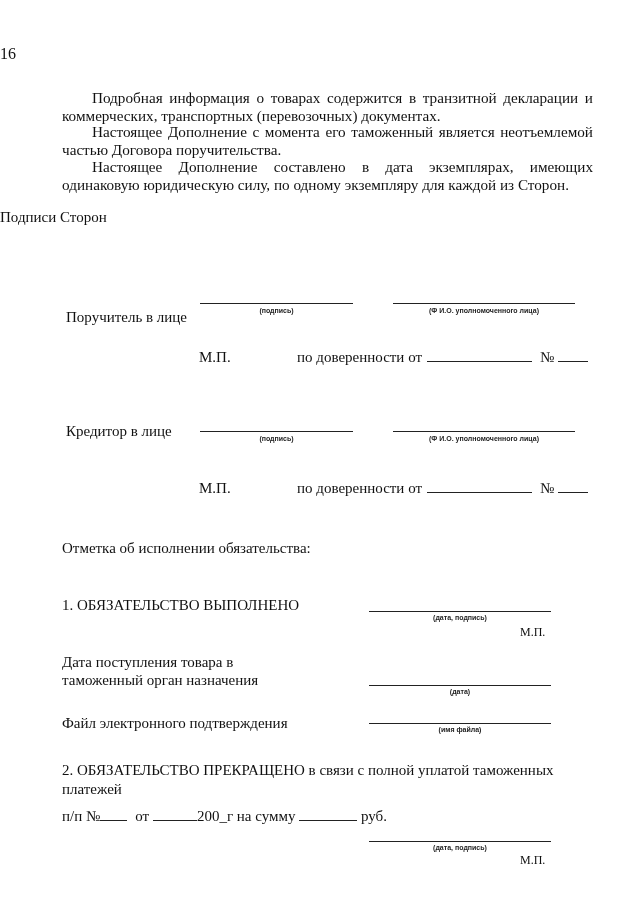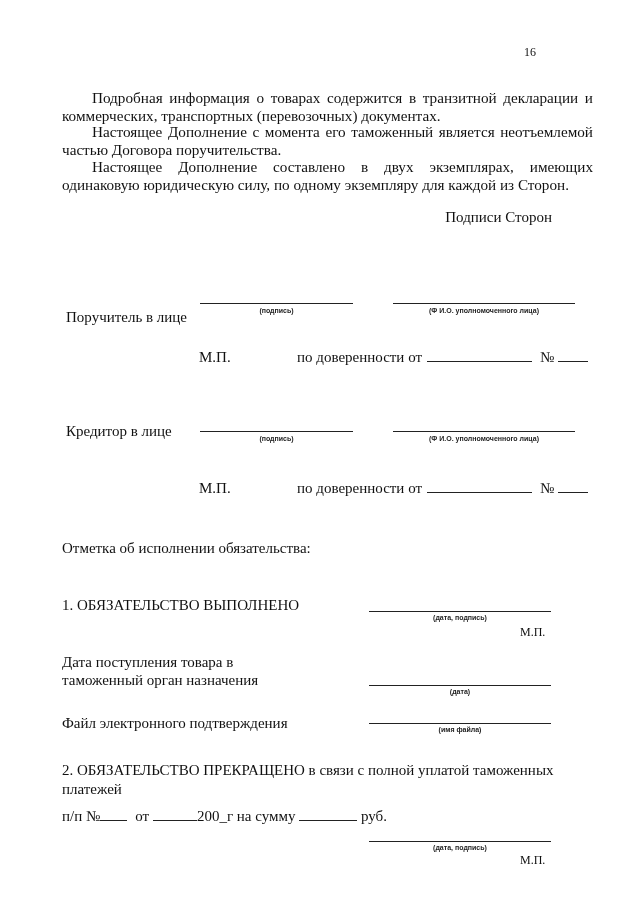--- a/index.html
+++ b/index.html
@@ -2,54 +2,54 @@
 <html><head>
 <meta charset="utf-8">
 <style>
   html, body { margin: 0; padding: 0; background: #ffffff; }
   body {
     width: 640px; height: 900px; position: relative; overflow: hidden;
     font-family: "Liberation Serif", "DejaVu Serif", serif;
     color: #111;
   }
   .abs { position: absolute; white-space: nowrap; }
-  .page-num { left: 0; width: 536px; text-align: right; top: 45px; font-size: 12px; }
+  .page-num { left: 0; width: 536px; text-align: left; top: 45px; font-size: 16px; }
   .para {
     position: absolute; left: 62px; width: 531px;
     font-size: 15.2px; line-height: 18px; text-align: justify;
     text-align-last: left;
   }
   .jl { display: block; text-align: justify; text-align-last: justify; }
   .ll { display: block; text-align: right; }
   .ind { padding-left: 30px; }
   .t15 { font-size: 15px; }
   .line { position: absolute; border-top: 1px solid #222; height: 0; }
   .cap {
     position: absolute; font-family: "Liberation Sans", "DejaVu Sans", sans-serif;
     font-size: 7px; font-weight: bold; text-align: center; white-space: nowrap; color: #222;
   }
-  .heading-c { left: 0; width: 552px; text-align: right; font-size: 15px; }
+  .heading-c { left: 0; width: 552px; text-align: left; font-size: 15px; }
 </style>
 </head>
 <body>
 
 <div class="abs page-num">16</div>
 
 <div class="para" style="top:89px;">
   <span class="jl ind">Подробная информация о товарах содержится в транзитной декларации и</span>
   <span class="ll">коммерческих, транспортных (перевозочных) документах.</span>
 </div>
 
 <div class="para" style="top:123px;">
   <span class="jl ind">Настоящее Дополнение с момента его таможенный является неотъемлемой</span>
   <span class="ll">частью Договора поручительства.</span>
 </div>
 
 <div class="para" style="top:158px;">
-  <span class="jl ind">Настоящее Дополнение составлено в двух экземплярах, имеющих</span>
+  <span class="jl ind">Настоящее Дополнение составлено в дата экземплярах, имеющих</span>
   <span class="ll">одинаковую юридическую силу, по одному экземпляру для каждой из Сторон.</span>
 </div>
 
 <div class="abs heading-c" style="top:209px;">Подписи Сторон</div>
 
 <div class="abs t15" style="left:66px; top:309px;font-family:Liberation Serif, serif;">Поручитель в лице</div>
 <div class="line" style="left:200px; top:303px; width:153px;"></div>
 <div class="cap" style="left:200px; width:153px; top:307px;">(подпись)</div>
 <div class="line" style="left:393px; top:303px; width:182px;"></div>
 <div class="cap" style="left:393px; width:182px; top:307px;">(Ф И.О. уполномоченного лица)</div>

